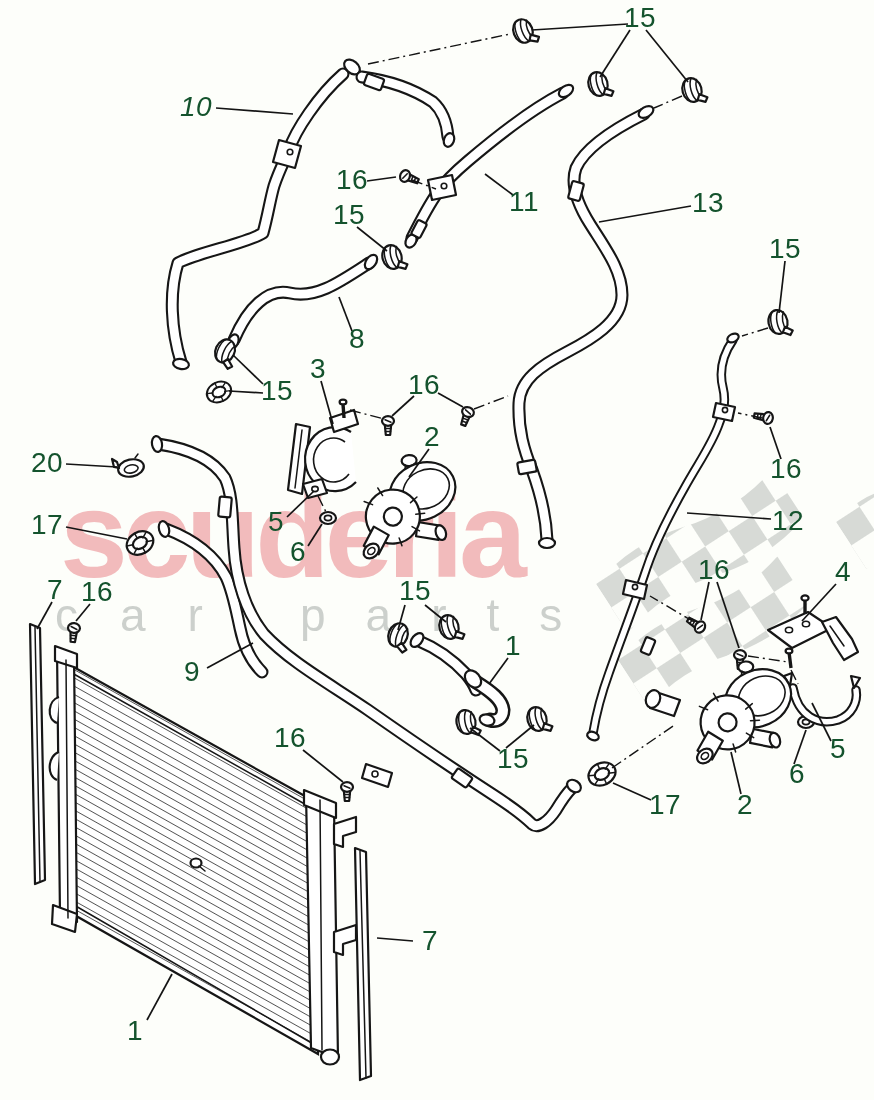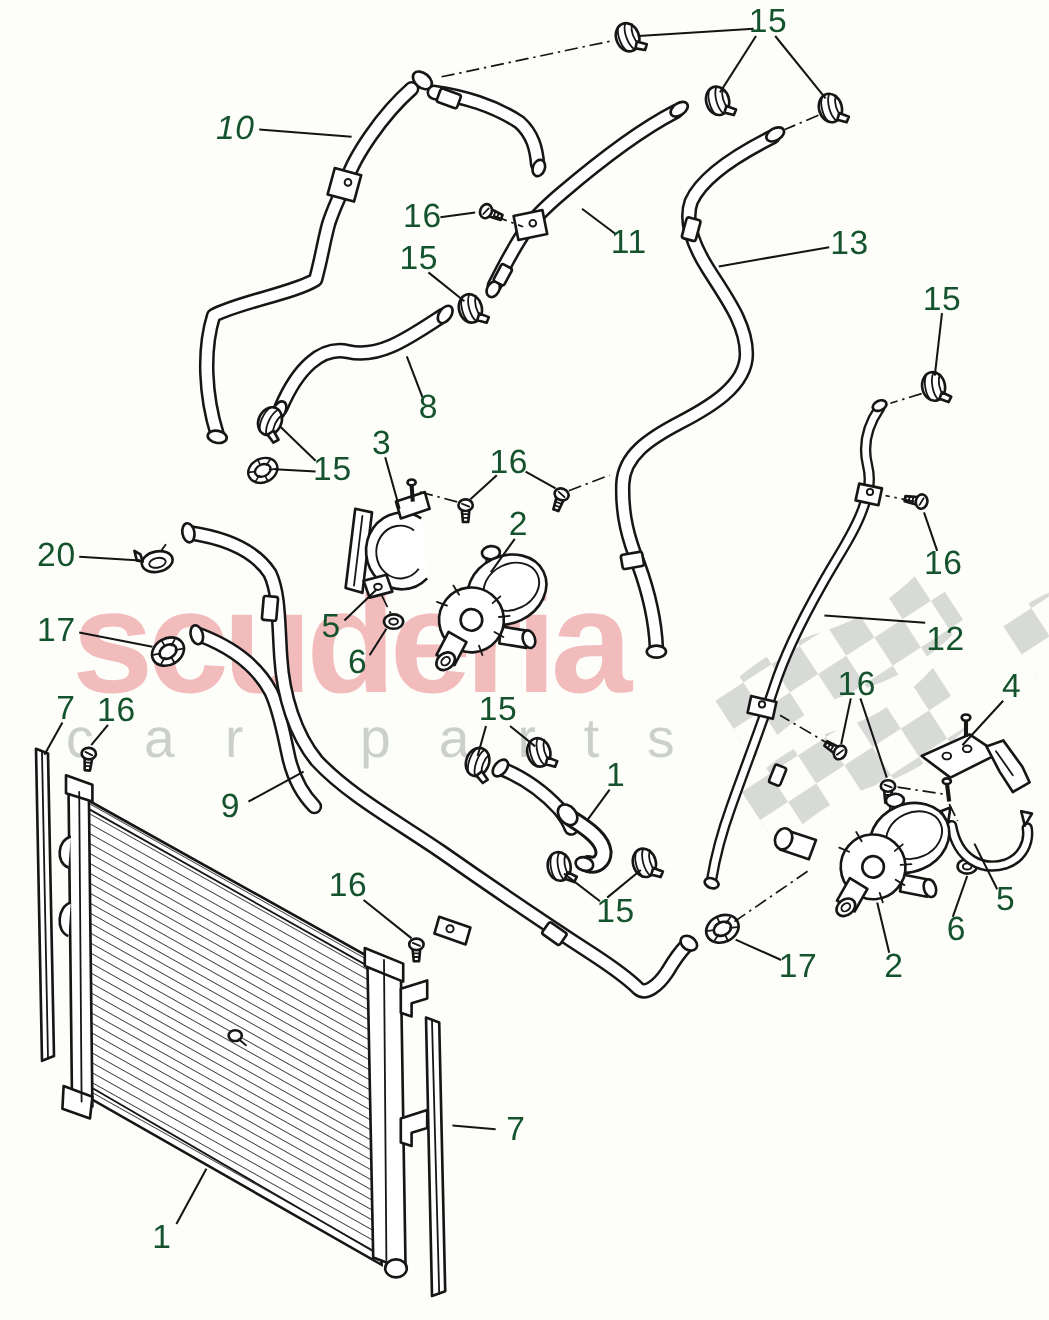--- a/index.html
+++ b/index.html
@@ -342,21 +342,21 @@
       <div class="plabel" style="left: 318px; top: 369px;">3</div>
       <div class="plabel" style="left: 424px; top: 385px;">16</div>
       <div class="plabel" style="left: 277px; top: 391px;">15</div>
       <div class="plabel" style="left: 432px; top: 437px;">2</div>
       <div class="plabel" style="left: 47px; top: 463px;">20</div>
       <div class="plabel" style="left: 47px; top: 525px;">17</div>
       <div class="plabel" style="left: 276px; top: 522px;">5</div>
       <div class="plabel" style="left: 298px; top: 552px;">6</div>
       <div class="plabel" style="left: 785px; top: 249px;">15</div>
       <div class="plabel" style="left: 786px; top: 469px;">16</div>
-      <div class="plabel" style="left: 788px; top: 521px; margin-top: 12px;">12</div>
+      <div class="plabel" style="left: 788px; top: 521px;">12</div>
       <div class="plabel" style="left: 714px; top: 570px;">16</div>
       <div class="plabel" style="left: 843px; top: 572px;">4</div>
       <div class="plabel" style="left: 55px; top: 590px;">7</div>
       <div class="plabel" style="left: 97px; top: 592px;">16</div>
       <div class="plabel" style="left: 192px; top: 672px;">9</div>
       <div class="plabel" style="left: 415px; top: 591px;">15</div>
       <div class="plabel" style="left: 513px; top: 646px;">1</div>
       <div class="plabel" style="left: 513px; top: 759px;">15</div>
       <div class="plabel" style="left: 290px; top: 738px;">16</div>
       <div class="plabel" style="left: 665px; top: 805px;">17</div>

